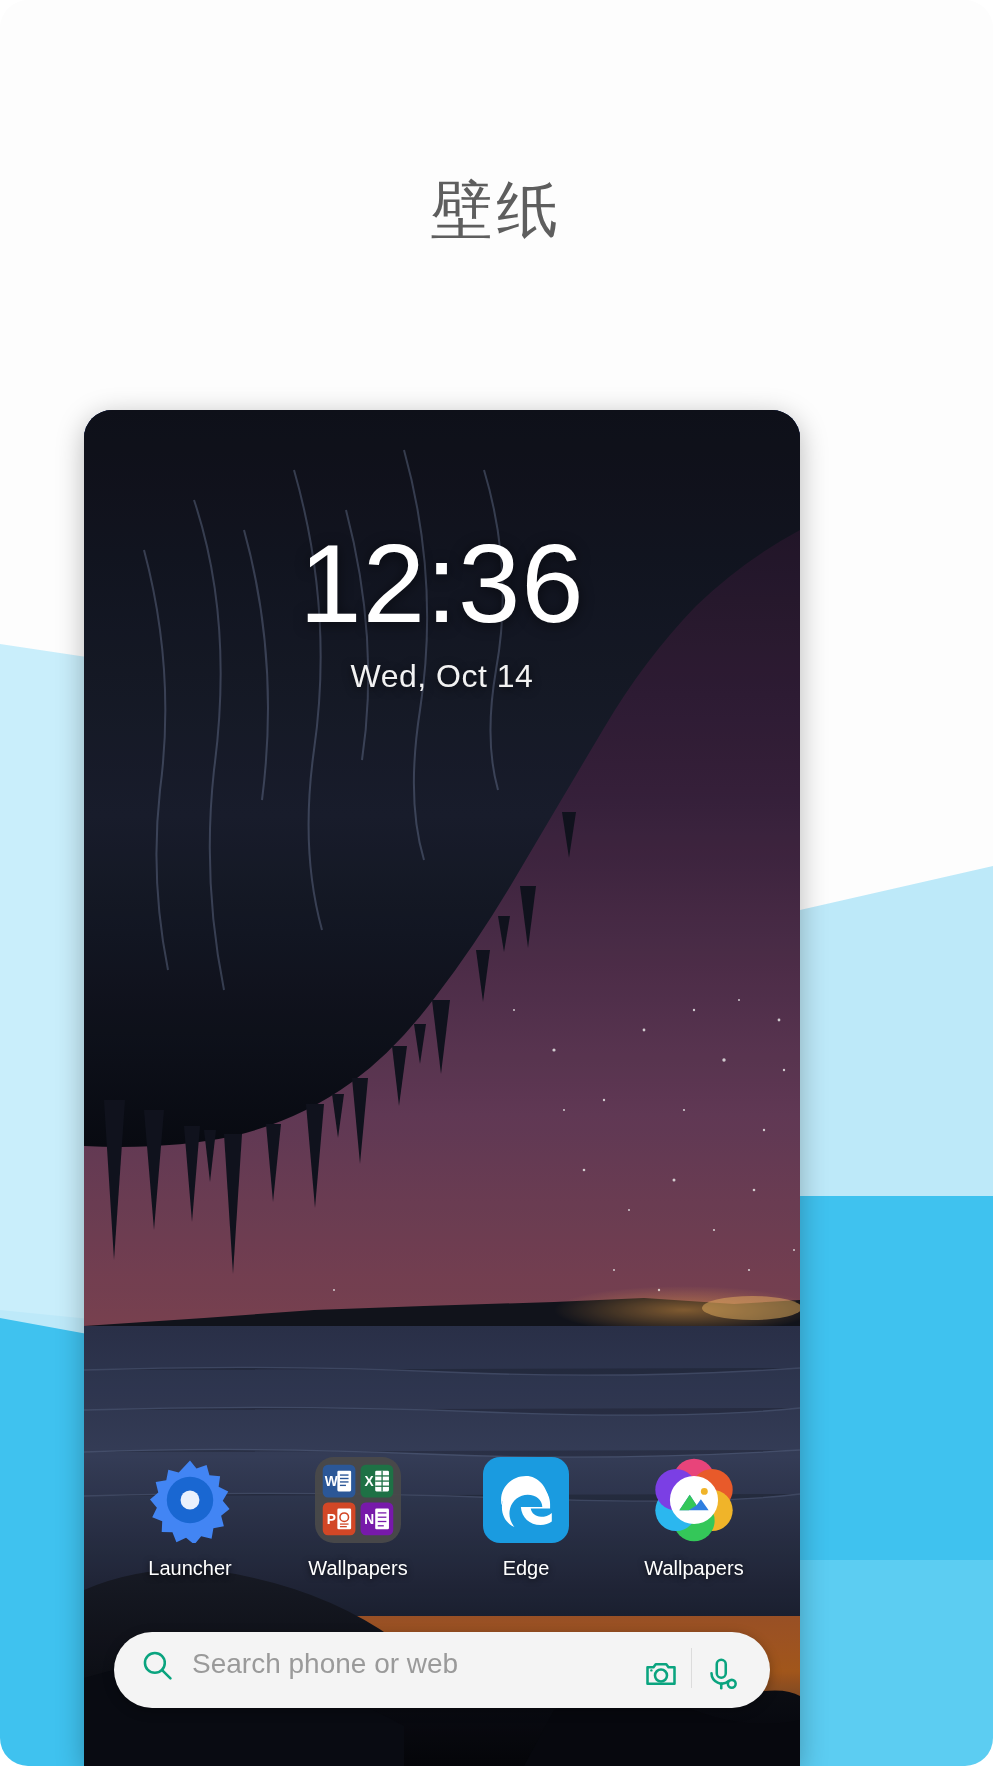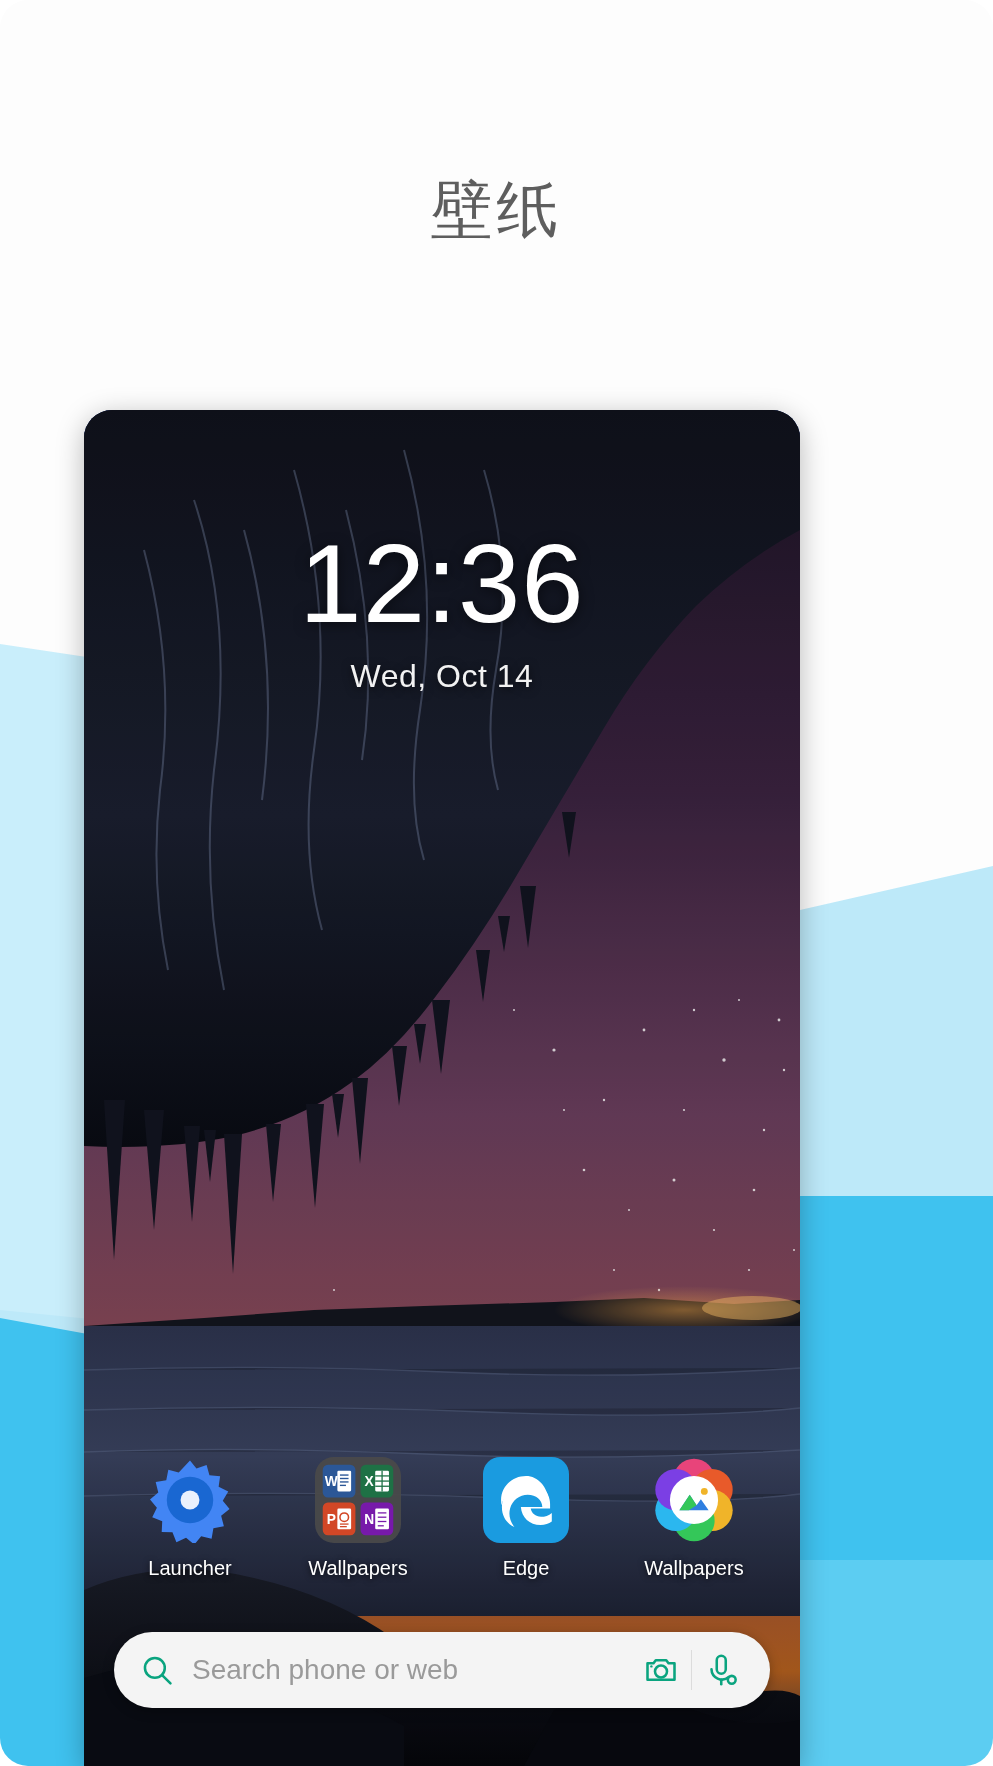--- a/index.html
+++ b/index.html
@@ -98,22 +98,22 @@
     white-space:nowrap;
   }
 
   
   .searchbar {
     position:absolute;
     left:30px; bottom:58px;
     width:656px; height:76px;
     background:#f4f4f4;
     border-radius:38px;
-    display:flex; align-items:center;
-    padding:0 22px 0 26px;
+    display:flex; align-items:flex-start;
+    padding:16px 22px 0 26px;
     z-index:6;
     box-shadow:0 3px 12px rgba(0,0,0,.3);
   }
   .search-icon { flex:0 0 auto; width:34px; height:34px; }
   .search-input {
     flex:1 1 auto;
     border:none; outline:none; background:transparent;
     font-family:"Liberation Sans", sans-serif;
     font-size:28px;
     color:#8d8d8d;

